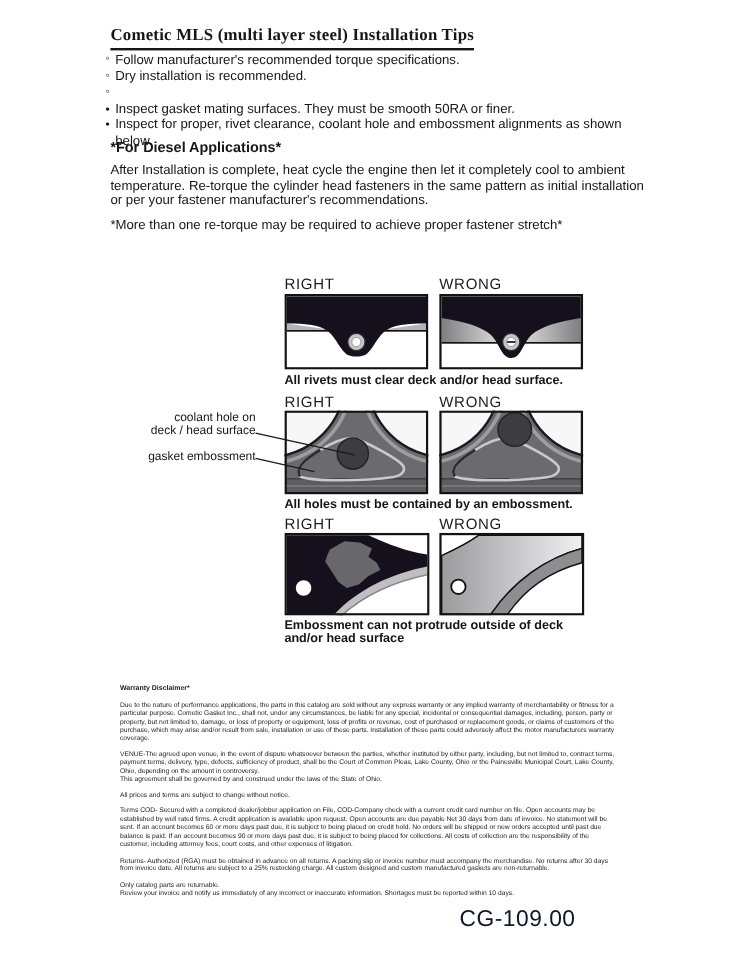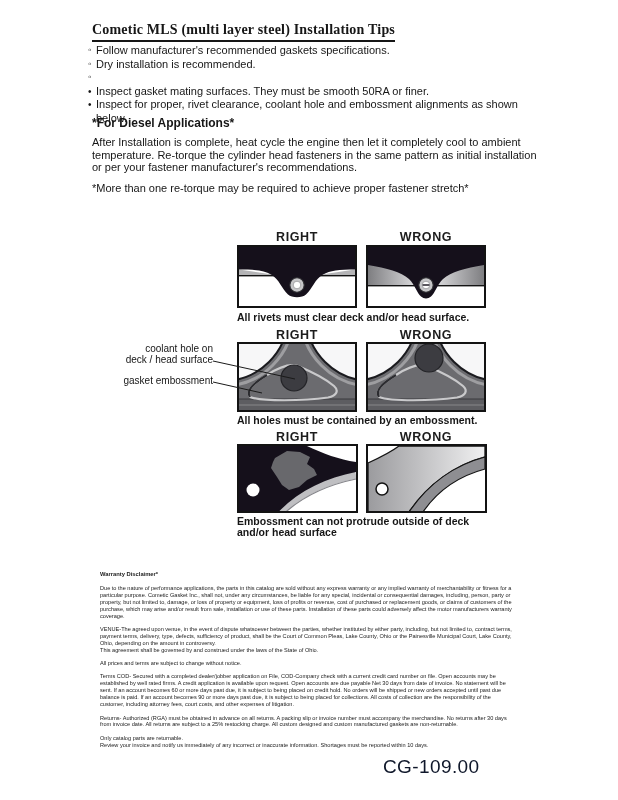--- a/index.html
+++ b/index.html
@@ -13,22 +13,22 @@
   .bullet{display:flex;align-items:flex-start;}
   .bullet .marker{width:8px;flex:0 0 8px;}
   .bullet .marker.ring::before{content:"◦";font-size:10px;position:relative;top:-1px;}
   .bullet.sub{}
   .bullet .marker.dot::before{content:"•";font-size:10px;}
 
   .diesel{position:absolute;left:92px;top:117px;width:448px;font-size:11px;line-height:12.4px;}
   .diesel h2{font-size:12px;font-weight:bold;margin:0 0 7px 0;}
   .diesel p{margin:0 0 8px 0;white-space:pre-line;}
 
-  .fig-header{position:absolute;width:120px;text-align:center;font-size:12.5px;
-              letter-spacing:.6px;color:#1c1c1c;font-weight:bold;}
+  .fig-header{position:absolute;width:120px;text-align:left;font-size:12.5px;
+              letter-spacing:.6px;color:#1c1c1c;}
   .fig-box{position:absolute;line-height:0;}
   .fig-caption{position:absolute;font-size:10.5px;font-weight:bold;white-space:pre-line;line-height:11px;}
   .fig-caption.centered{width:250px;text-align:left;}
   .fig-label{position:absolute;left:100px;width:113px;text-align:right;font-size:10px;
              line-height:10.6px;white-space:pre-line;}
   .leader-svg{position:absolute;left:100px;top:330px;pointer-events:none;}
 
   .legal{position:absolute;left:100px;top:571px;width:414px;font-size:5.6px;line-height:6.9px;color:#222;}
   .legal h3{font-size:5.8px;font-weight:bold;margin:0 0 7px 0;}
   .legal p{margin:0 0 6.5px 0;white-space:pre-line;}
@@ -38,21 +38,21 @@
 </head>
 <body>
 
 <div class="page">
 
   <div class="doc-title">Cometic MLS (multi layer steel) Installation Tips</div>
 
   <div class="tips">
     <div class="bullet">
       <span class="marker ring"></span>
-      <span>Follow manufacturer's recommended gaskets specifications.</span>
+      <span>Follow manufacturer's recommended torque specifications.</span>
     </div>
     <div class="bullet">
       <span class="marker ring"></span>
       <span>Dry installation is recommended.</span>
     </div>
     <div class="bullet">
       <span class="marker ring"></span>
     </div>
     <div class="bullet sub">
       <span class="marker dot"></span>

